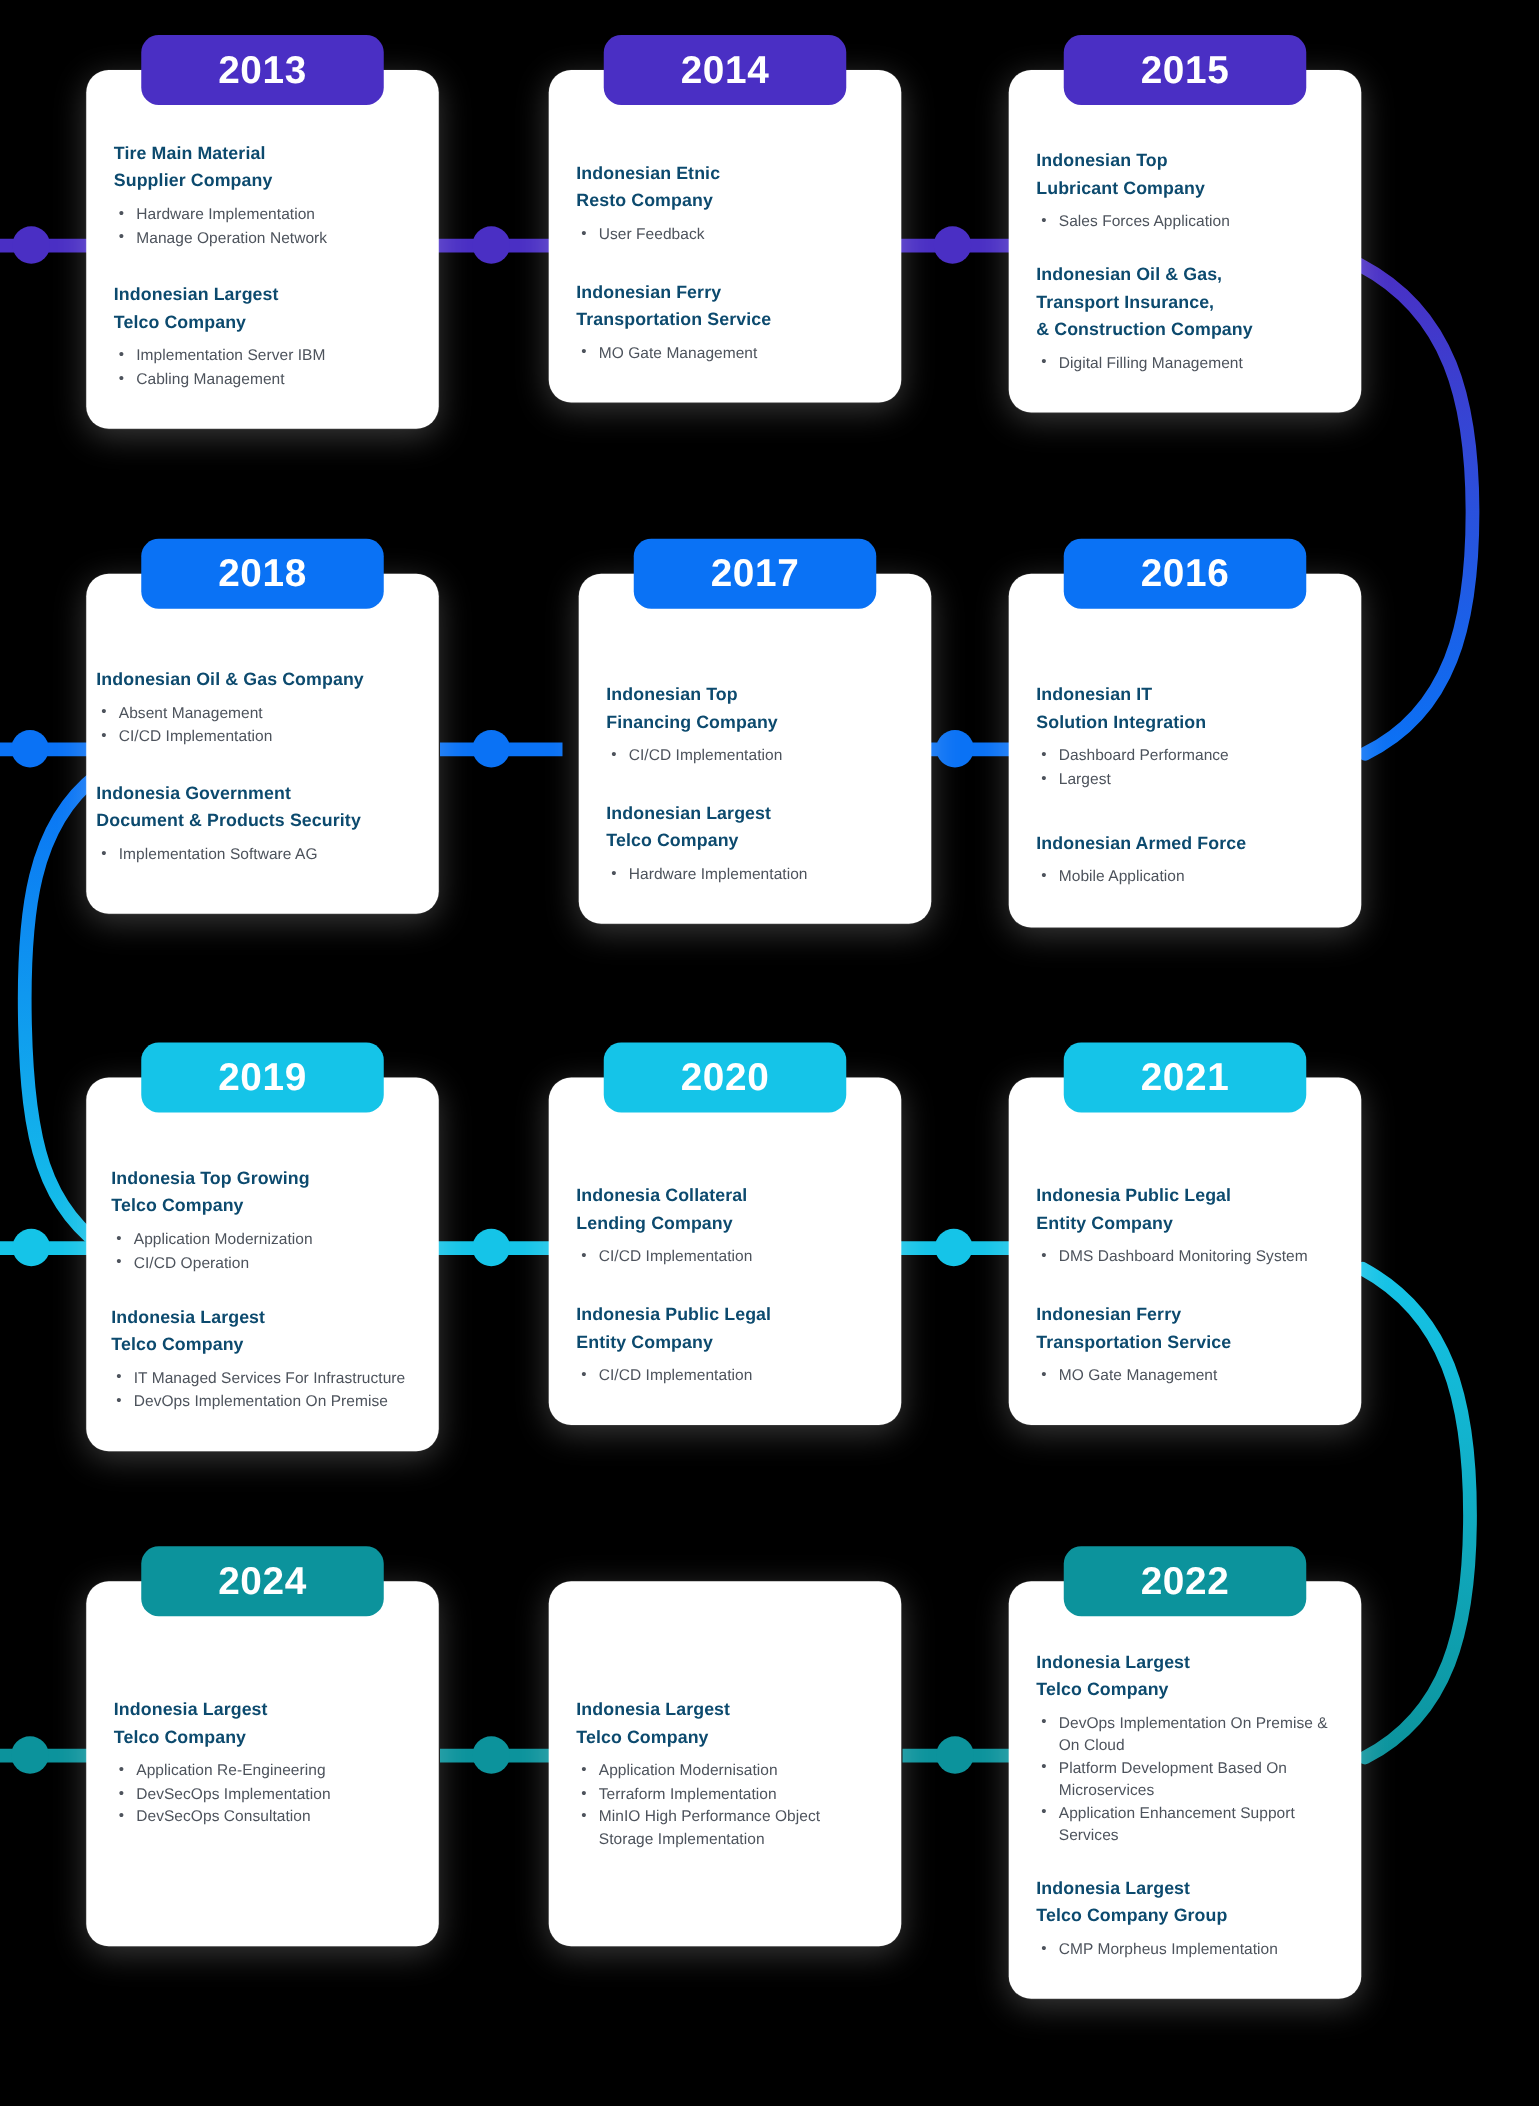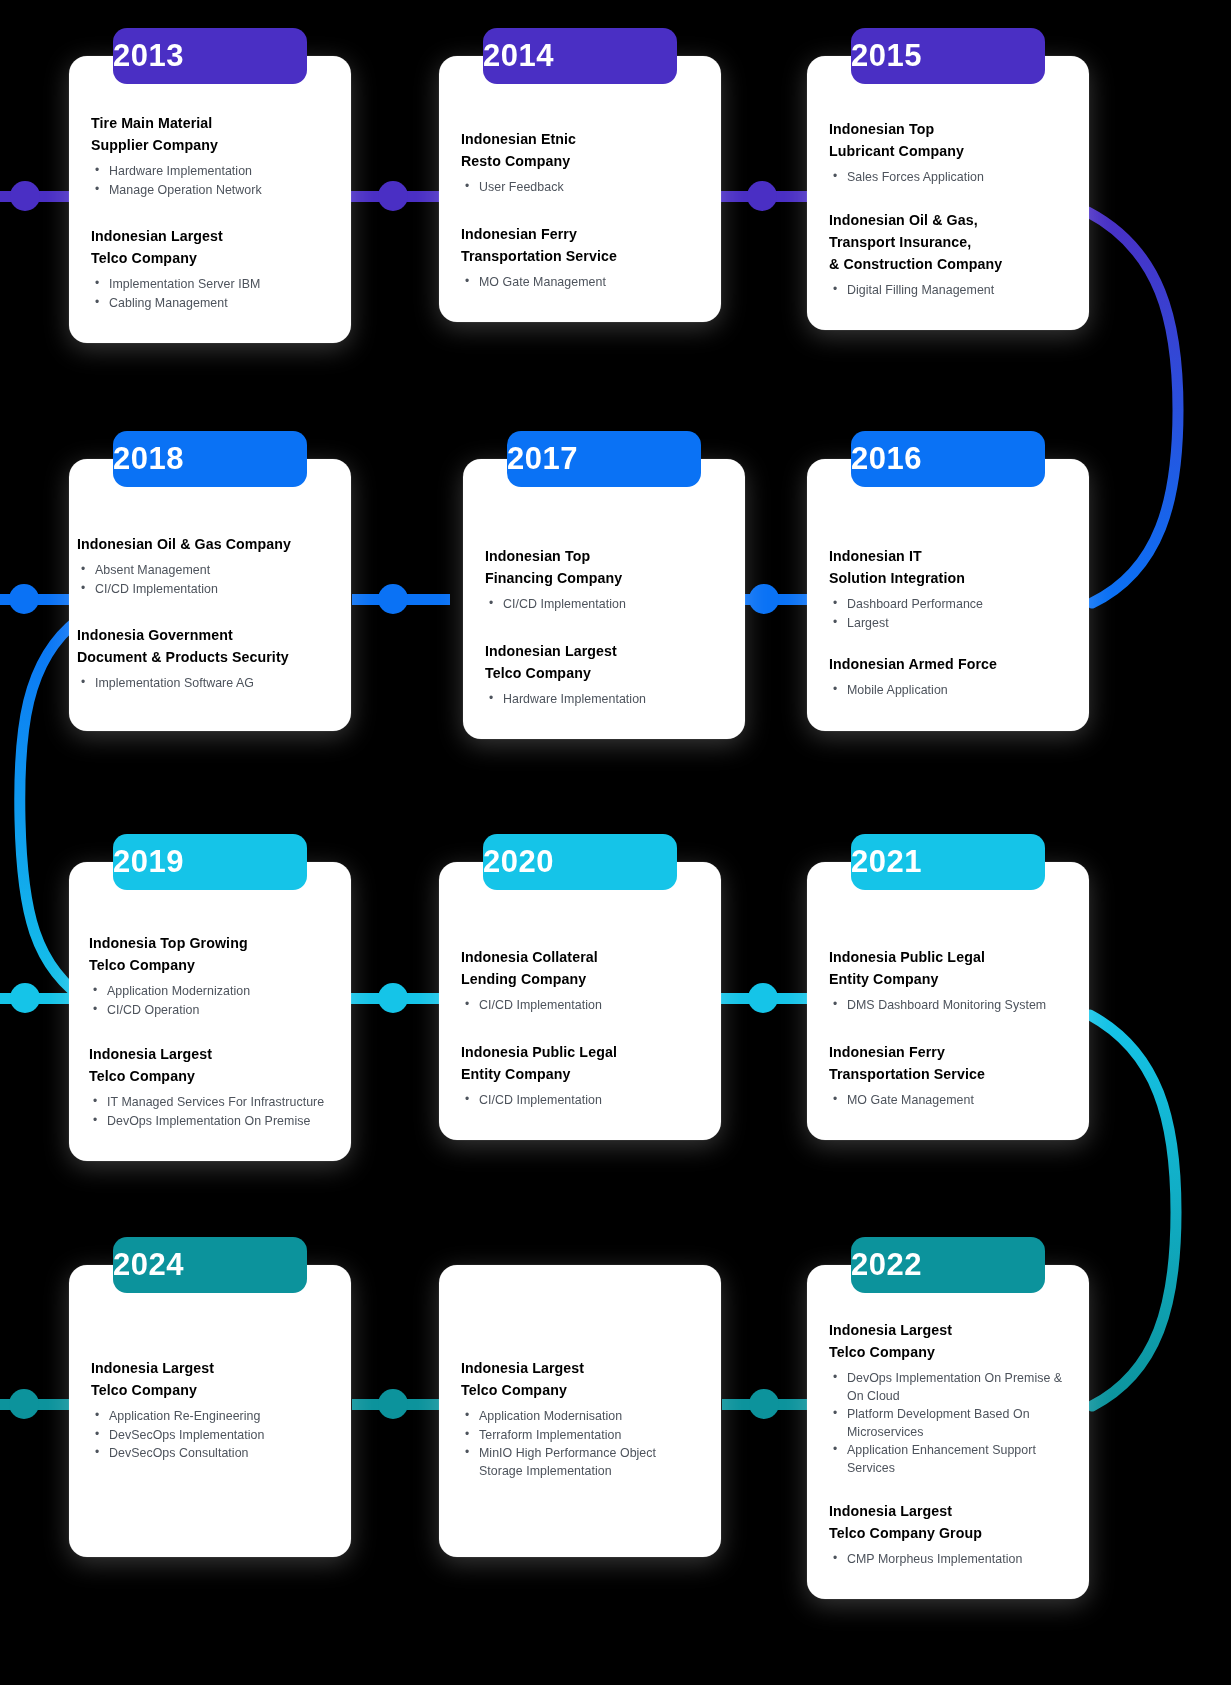--- a/index.html
+++ b/index.html
@@ -46,37 +46,38 @@
                 0 0 0 0.5px rgba(255,255,255,0.10);
   }
   .year-badge {
     position: absolute;
     top: -28px;
     left: 50%;
     transform: translateX(-50%);
     min-width: 194px;
     height: 56px;
     line-height: 56px;
+    text-align: center;
     border-radius: 14px;
     color: #ffffff;
     font-size: 31px;
     font-weight: 700;
     letter-spacing: 0.5px;
     z-index: 5;
     font-family: "Liberation Sans", sans-serif;
   }
   .card-body {
     padding: 56px 22px 30px 22px;
   }
   .entry { margin-bottom: 20px; }
   .entry:last-child { margin-bottom: 0; }
   .entry-title {
     font-size: 14.2px;
     font-weight: 700;
-    color: #000000;
+    color: #0c4a6e;
     line-height: 1.55;
     letter-spacing: 0.1px;
     margin-bottom: 7px;
   }
   .entry-list { list-style: none; }
   .entry-list li {
     position: relative;
     font-size: 12.4px;
     color: #4d535c;
     line-height: 1.42;
@@ -300,21 +301,21 @@
           <div class="entry">
             <div class="entry-title">
               <div>Indonesian IT</div>
               <div>Solution Integration</div>
             </div>
             <ul class="entry-list">
               <li>Dashboard Performance</li>
               <li>Largest</li>
             </ul>
           </div>
-          <div class="entry" style="margin-top:21px;">
+          <div class="entry" style="margin-top:32px;">
             <div class="entry-title">Indonesian Armed Force</div>
             <ul class="entry-list">
               <li>Mobile Application</li>
             </ul>
           </div>
         </div>
       </div>
     </div>
   </div>
 

